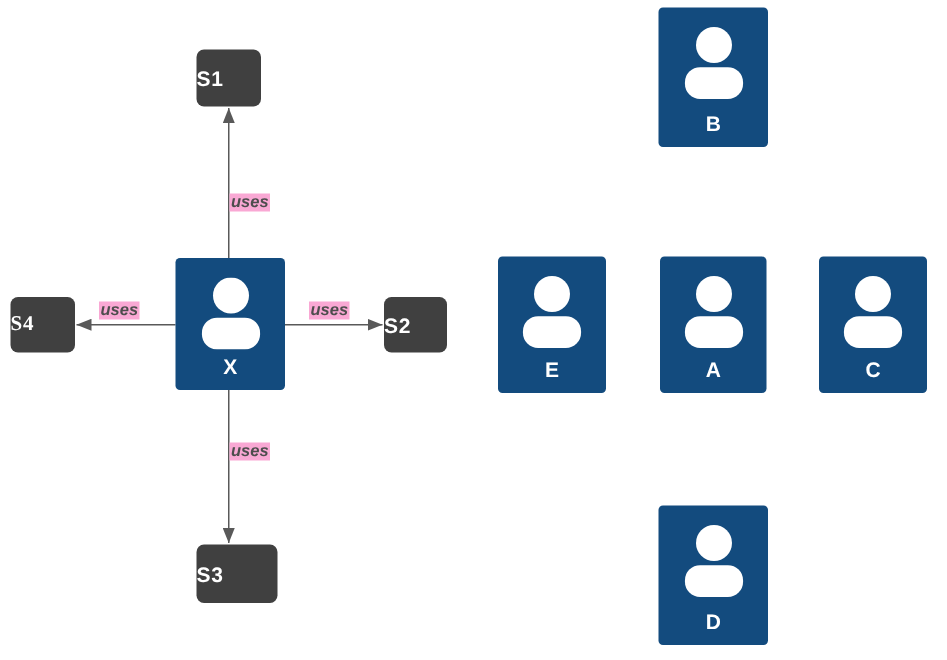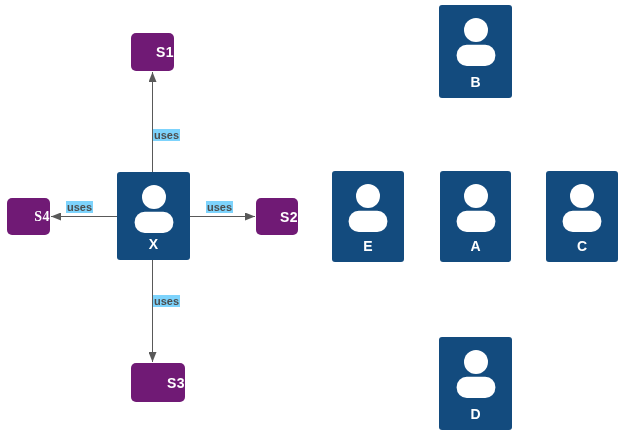--- a/index.html
+++ b/index.html
@@ -9,25 +9,25 @@
     height: 440px;
     background: #ffffff;
     font-family: "Liberation Sans", sans-serif;
     overflow: hidden;
   }
   .edges-layer { position: absolute; left: 0; top: 0; width: 631px; height: 440px; }
   .node { position: absolute; box-sizing: border-box; }
 
   
   .service {
-    background: #701a75;
+    background: #404040;
     border-radius: 5px;
     display: flex;
     align-items: center;
-    justify-content: flex-end;
+    justify-content: flex-start;
     color: #ffffff;
     font-weight: bold;
     font-size: 14px;
     letter-spacing: 0.5px;
   }
   .pos-s1 { left: 131px; top: 33px;  width: 43px; height: 38px; }
   .pos-s2 { left: 256px; top: 198px; width: 42px; height: 37px; }
   .pos-s3 { left: 131px; top: 363px; width: 54px; height: 39px; }
   .pos-s4 { left: 7px;   top: 198px; width: 43px; height: 37px; font-family: Liberation Serif, serif; }
 
@@ -53,27 +53,28 @@
   .pos-x { left: 117px; top: 172px; width: 73px; height: 88px; }
   .pos-b { left: 439px; top: 5px;   width: 73px; height: 93px; }
   .pos-e { left: 332px; top: 171px; width: 72px; height: 91px; }
   .pos-a { left: 440px; top: 171px; width: 71px; height: 91px; }
   .pos-c { left: 546px; top: 171px; width: 72px; height: 91px; }
   .pos-d { left: 439px; top: 337px; width: 73px; height: 93px; }
 
   
   .edge-label {
     position: absolute;
-    background: #7dd3fc;
+    background: #f9a8d4;
     color: #4d4d4d;
     font-weight: bold;
     font-size: 11px;
     line-height: 12px;
     padding: 0 1px;
     white-space: nowrap;
+    font-style: italic;
   }
   .pos-el-top    { left: 153px; top: 129px; }
   .pos-el-right  { left: 206px; top: 201px; }
   .pos-el-bottom { left: 153px; top: 295px; }
   .pos-el-left   { left: 66px;  top: 201px; }
 </style>
 </head>
 <body>
 
 <div class="canvas">

